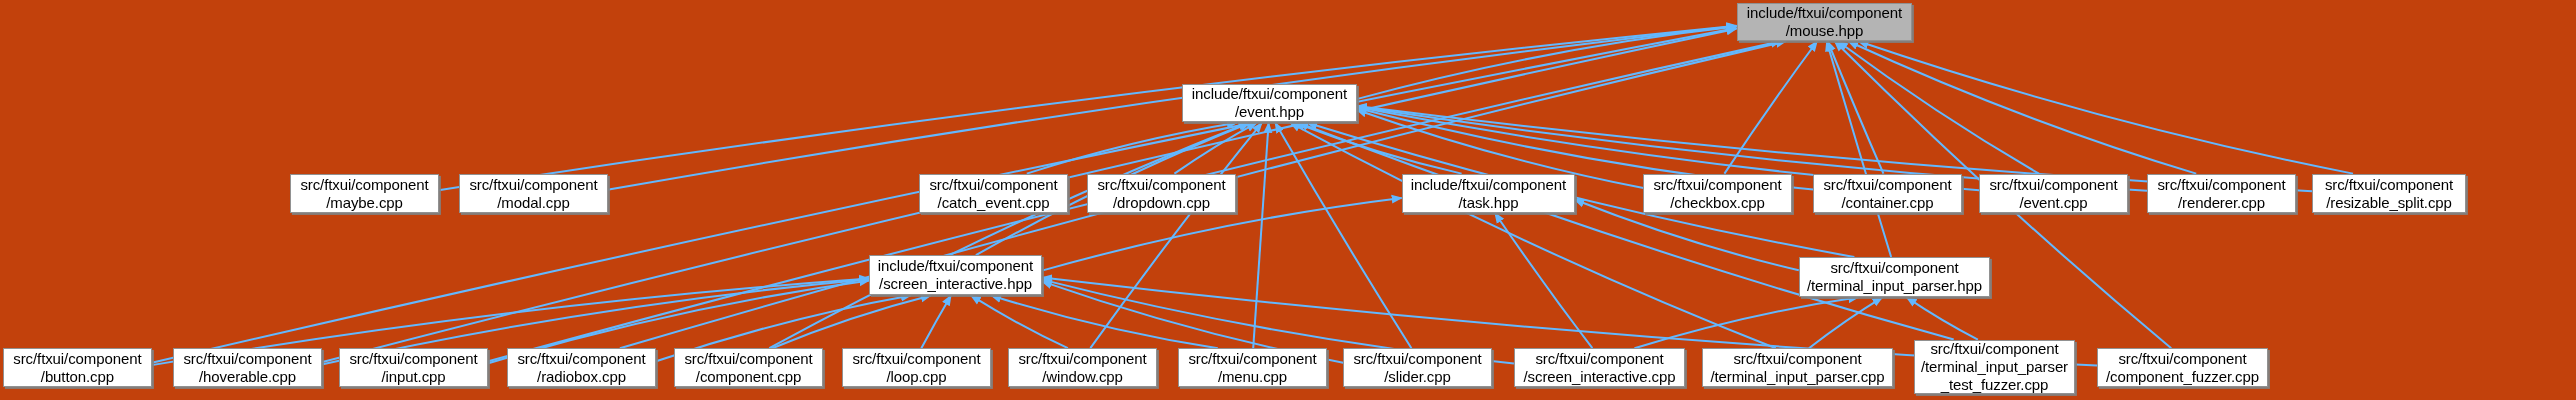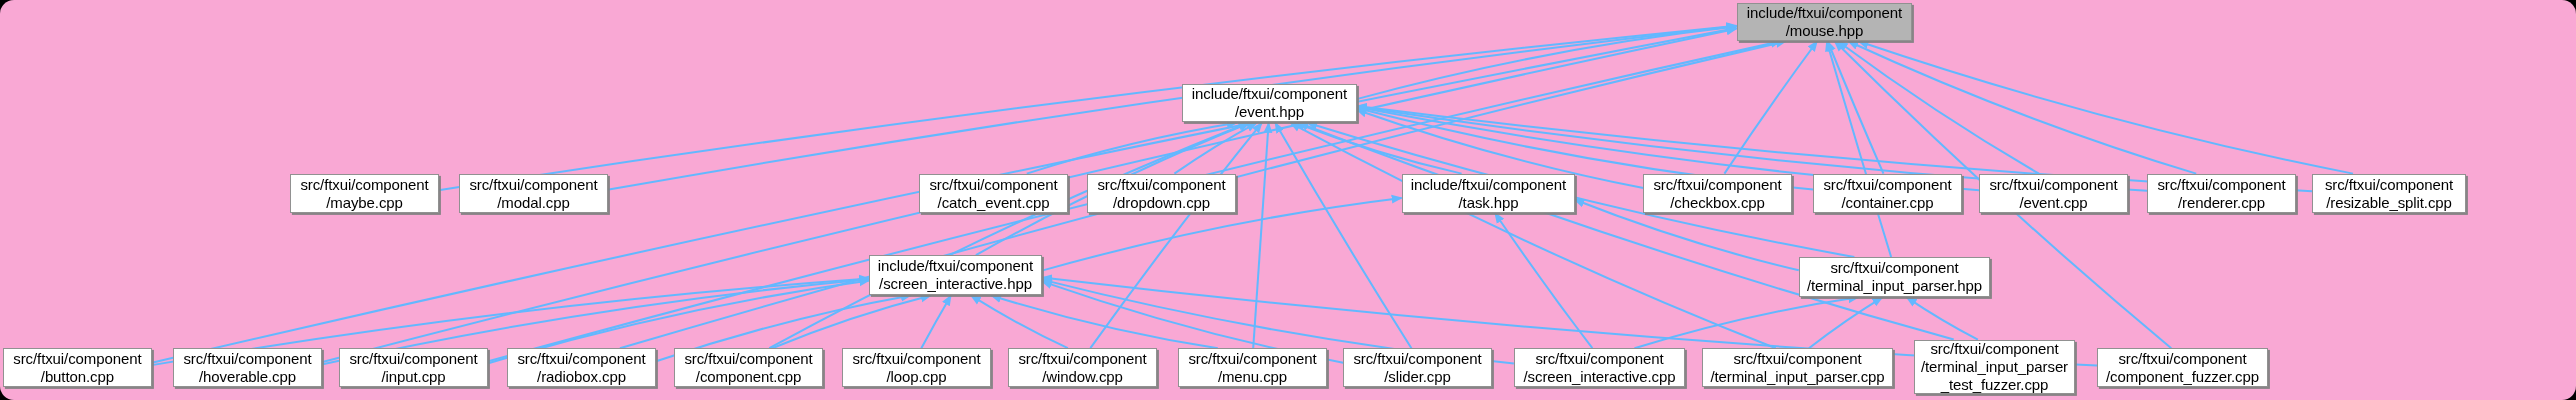--- a/index.html
+++ b/index.html
@@ -45,21 +45,21 @@
   }
   .node-label {
     display: block;
     padding: 0 2.9px;
     white-space: pre-line;
   }
 </style>
 </head>
 <body>
 
-<div id="graph-root" style="width: 2576px; height: 400px; background: #f9a8d4; border-radius: 14px;">
+<div id="graph-root" style="width: 2576px; height: 400px; background: #c2410c;">
   <svg id="edge-layer" viewBox="0 0 2685 417" width="2576" height="400" xmlns="http://www.w3.org/2000/svg">
       <defs>
         <marker id="arrow" viewBox="0 0 10 10" refX="9" refY="5" markerWidth="5.5" markerHeight="5.5" orient="auto-start-reverse" markerUnits="strokeWidth">
           <path d="M 0 1 L 10 5 L 0 9 z" fill="#63b8ff"></path>
         </marker>
       </defs>
       <path d="M 1414 103.31617647058823 Q 1612 49.66 1810 27.683823529411764" fill="none" stroke="#63b8ff" stroke-width="2.1" marker-end="url(#arrow)"></path>
       <path d="M 457 198.3177374301676 Q 1133.5 94.12716480446926 1810 26.736592178770948" fill="none" stroke="#63b8ff" stroke-width="2.1" marker-end="url(#arrow)"></path>
       <path d="M 633 197.90147714604237 Q 1221.5 94.16341973244147 1810 27.22536231884058" fill="none" stroke="#63b8ff" stroke-width="2.1" marker-end="url(#arrow)"></path>
       <path d="M 1070.1691176470588 181 Q 1179.672794117647 145.73970588235295 1289.1764705882354 128" fill="none" stroke="#63b8ff" stroke-width="2.1" marker-end="url(#arrow)"></path>

